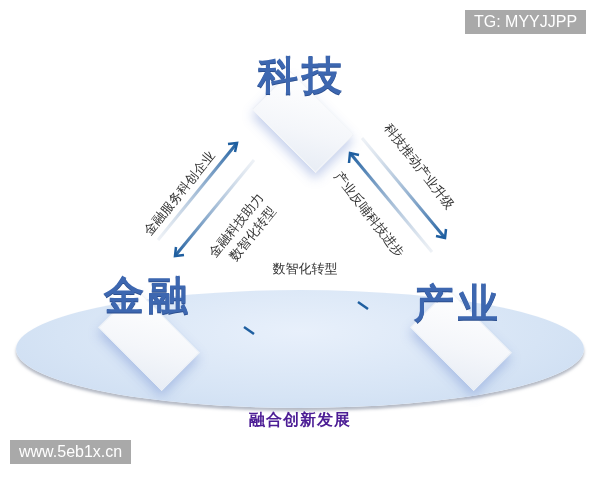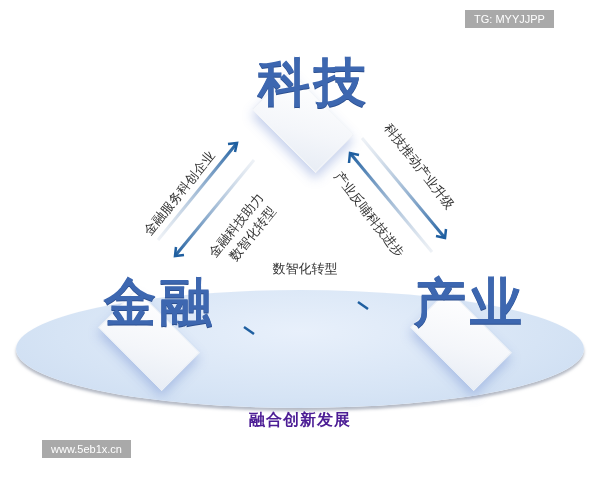--- a/index.html
+++ b/index.html
@@ -19,34 +19,34 @@
   .plate {
     position: absolute; width: 90px; height: 90px;
     transform: rotate(45deg) scaleY(0.6);
     background: linear-gradient(135deg, #ffffff 0%, #f4f6fa 60%, #e8edf5 100%);
     box-shadow: 4px 8px 14px rgba(90,120,200,0.35);
     border: 1px solid #eef1f6;
   }
   .plate-wrap { position: absolute; width: 130px; height: 80px; }
   .plate-wrap .plate { left: 20px; top: -5px; }
   .node-label {
-    position: absolute; font-size: 52px; font-weight: bold; color: #3d67b0;
+    position: absolute; font-size: 40px; font-weight: bold; color: #3d67b0;
     letter-spacing: 4px; text-shadow: 0 1px 0 #2c4f8f;
   }
   .small-text {
     position: absolute; font-size: 13px; color: #333333; line-height: 18px;
     white-space: nowrap; text-align: center;
   }
   .rot { transform-origin: left top; }
   .caption {
     position: absolute; left: 0; width: 600px; top: 410px; text-align: center;
     font-size: 16px; font-weight: bold; color: #4c1d95; letter-spacing: 1px;
   }
   .watermark {
-    position: absolute; background: #a9a9a9; color: #ffffff; font-size: 11px;
+    position: absolute; background: #a9a9a9; color: #ffffff; font-size: 16px;
     padding: 3px 9px; font-family: "Liberation Sans", sans-serif;
   }
   svg.arrows { position: absolute; left: 0; top: 0; }
 </style>
 </head>
 <body>
 
 <div class="stage">
 
   <div class="ellipse"></div>
@@ -56,21 +56,21 @@
     </div>
   <div class="plate-wrap" style="left:84px; top:300px;">
       <div class="plate"></div>
     </div>
   <div class="plate-wrap" style="left:396px; top:300px;">
       <div class="plate"></div>
     </div>
 
   <div class="node-label" style="left:258px; top:48px;">科技</div>
   <div class="node-label" style="left:104px; top:268px;">金融</div>
-  <div class="node-label" style="left:414px; top:268px;">产业</div>
+  <div class="node-label" style="left:414px; top:276px;">产业</div>
 
   <svg class="arrows" width="600" height="480">
     <defs>
       <linearGradient id="gA" x1="0" y1="1" x2="1" y2="0">
         <stop offset="0" stop-color="#c7d3e2" stop-opacity="0.3"></stop>
         <stop offset="1" stop-color="#1f5fa0"></stop>
       </linearGradient>
       <linearGradient id="gB" x1="1" y1="0" x2="0" y2="1">
         <stop offset="0" stop-color="#c7d3e2" stop-opacity="0.3"></stop>
         <stop offset="1" stop-color="#1f5fa0"></stop>
@@ -132,14 +132,14 @@
   <div class="small-text rot" style="left:394px; top:120px; transform:rotate(52deg);">科技推动产业升级</div>
   <div class="small-text rot" style="left:344px; top:168px; transform:rotate(52deg);">产业反哺科技进步</div>
 
   <div class="small-text" style="left:250px; top:260px; width:110px;">
     <div>数智化转型</div>
   </div>
 
   <div class="caption">融合创新发展</div>
 
   <div class="watermark" style="left:465px; top:10px;">TG: MYYJJPP</div>
-  <div class="watermark" style="left:10px; top:440px;margin-left:32px;">www.5eb1x.cn</div>
+  <div class="watermark" style="left:10px; top:440px;">www.5eb1x.cn</div>
 </div>
 
 </body></html>

